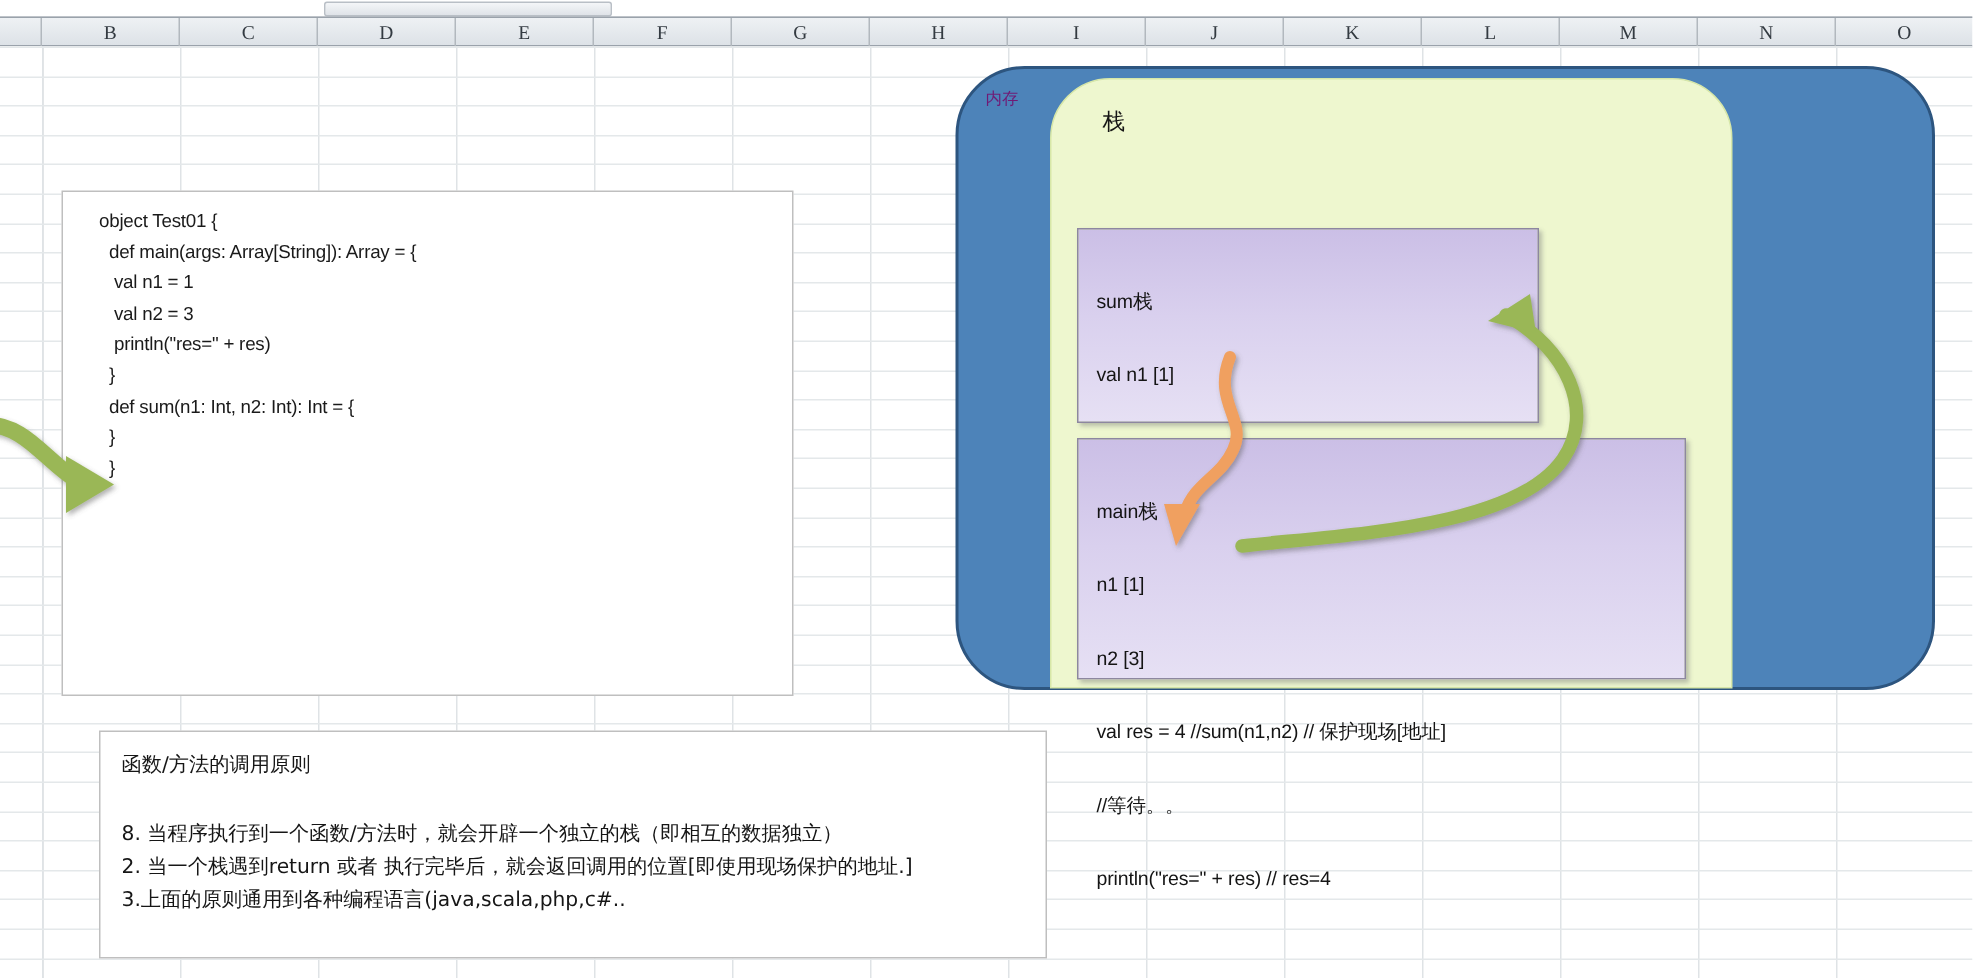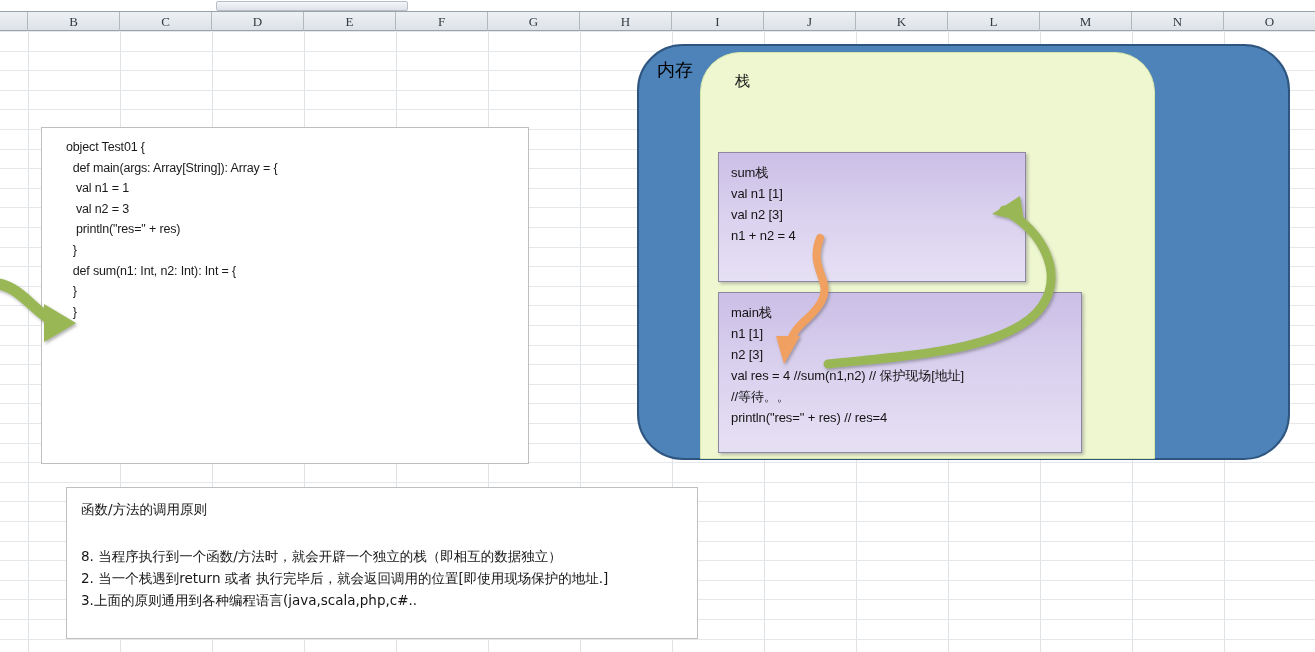--- a/index.html
+++ b/index.html
@@ -57,21 +57,21 @@
   }
 
   
   #mem-outer{
     position:absolute;left:637px;top:44px;width:653px;height:416px;
     background:#4d83b9;border:2px solid #2d557f;border-radius:46px;
     box-sizing:border-box;
   }
   #mem-label{
     position:absolute;left:657px;top:58px;width:70px;
-    font-size:18px;color:#000000;
+    font-size:11px;color:#701a75;
     font-family:Liberation Mono, monospace;
   }
 
   #stack-outer{
     position:absolute;left:700px;top:52px;width:455px;height:407px;
     background:#eef7cf;border:1px solid #d7e7a8;border-radius:40px 40px 0 0;
     box-sizing:border-box;
   }
   #stack-label{
     position:absolute;left:735px;top:72px;
@@ -81,24 +81,24 @@
 
   .frame{
     position:absolute;
     background:linear-gradient(180deg,#cbbfe6 0%,#d9d0ee 45%,#e6e0f4 100%);
     border:1px solid #8d87a0;box-sizing:border-box;
     box-shadow:2px 2px 3px rgba(60,60,80,.30);
     padding:9px 0 0 12px;
   }
   .frame .fl{
     font-size:13px;line-height:21px;color:#141414;white-space:pre;
-    font-family:"Liberation Sans","DejaVu Sans",sans-serif;letter-spacing:-0.1px;
+    font-family:"Liberation Sans","DejaVu Sans",sans-serif;letter-spacing:-0.1px;margin-top:28px;
   }
   #sum-frame{left:718px;top:152px;width:308px;height:130px;}
-  #main-frame{left:718px;top:292px;width:364px;height:161px;}
+  #main-frame{left:718px;top:292px;width:406px;height:161px;}
 
   
   #arrows{position:absolute;left:0;top:0;width:1315px;height:652px;pointer-events:none;}
 
   
   #rules-box{
     position:absolute;left:66px;top:487px;width:632px;height:152px;
     background:#ffffff;border:1px solid #bfbfbf;box-sizing:border-box;
     padding:13px 0 0 14px;
   }

